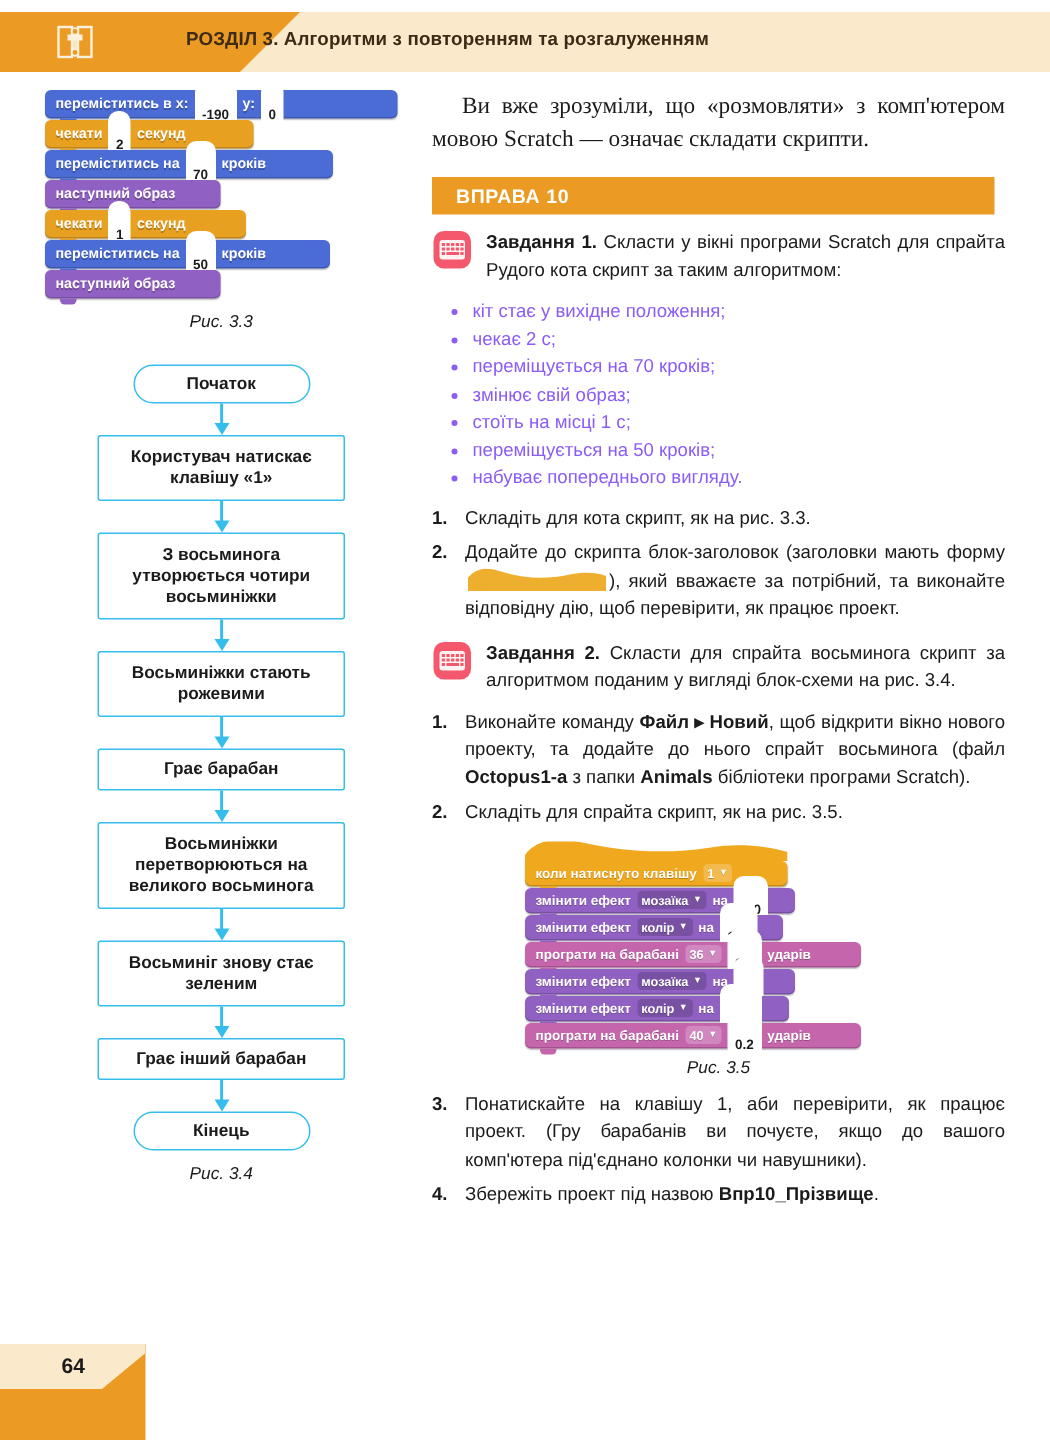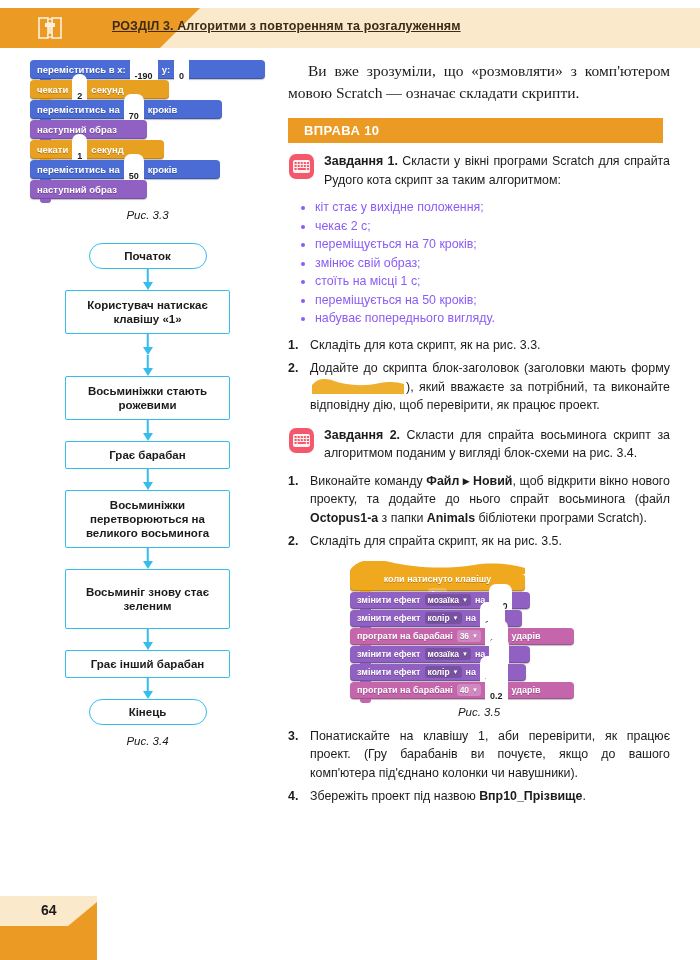--- a/index.html
+++ b/index.html
@@ -22,24 +22,23 @@
   }
   .header-tab {
     position:absolute; left:0; top:0; width:200px; height:40px;
     background:#eb9b24;
     clip-path: polygon(0 0, 200px 0, 160px 40px, 0 40px);
   }
   .header-icon {
     position:absolute; left:36px; top:6px; width:28px; height:28px;
   }
   .header-title {
-    position:absolute; left:112px; top:11px;
+    position:absolute; left:124px; top:11px;
     font-size:12.5px; font-weight:bold; color:#3d2b16;
     letter-spacing:0.1px;
-    text-decoration:underline;
   }
 
   
   .left-col { position:absolute; left:30px; top:60px; width:235px; }
 
   
   .sblock {
     position:relative;
     display:flex; align-items:center; gap:4px;
     height:19px; padding:0 7px;
@@ -47,21 +46,21 @@
     color:#ffffff; font-size:9.5px; font-weight:bold;
     white-space:nowrap;
     margin-bottom:1px;
     box-shadow: inset 0 -1px 0 rgba(0,0,0,.18), 0 1px 1px rgba(0,0,0,.25);
     text-shadow: 0 1px 0 rgba(0,0,0,.25);
   }
   .sblock.motion { background:#4a6cd4; }
   .sblock.control{ background:#e8a020; }
   .sblock.looks  { background:#9061c2; }
   .sblock.sound  { background:#c566ad; }
-  .sblock.event  { background:#f0a81e;flex-direction:column; }
+  .sblock.event  { background:#f0a81e; }
   .sblock .nub {
     position:absolute; left:10px; bottom:-4px;
     width:11px; height:4px; border-radius:0 0 3px 3px;
     background:inherit;
   }
   .sval {
     background:#ffffff; color:#1b1b1b;
     border-radius:7px; padding:16px 5px;
     font-size:9px; font-weight:bold;
     line-height:12px; height:12px;
@@ -251,32 +250,33 @@
   <div class="fig-caption">Рис. 3.3</div>
 
   <div class="flow">
 
     <div class="fc-term">Початок</div>
     <div class="fc-arrow"></div>
 
     <div class="fc-box" style="height:44px">Користувач натискає клавішу «1»</div>
     <div class="fc-arrow"></div>
 
+    <div class="fc-box" style="height:58px">З восьминога утворюється чотири восьминіжки</div>
     <div class="fc-arrow"></div>
 
     <div class="fc-box" style="height:44px">Восьминіжки стають рожевими</div>
     <div class="fc-arrow"></div>
 
     <div class="fc-box" style="height:28px">Грає барабан</div>
     <div class="fc-arrow"></div>
 
     <div class="fc-box" style="height:58px">Восьминіжки перетворюються на великого восьминога</div>
     <div class="fc-arrow"></div>
 
-    <div class="fc-box" style="height:60px">Восьминіг знову стає зеленим</div>
+    <div class="fc-box" style="height:44px">Восьминіг знову стає зеленим</div>
     <div class="fc-arrow"></div>
 
     <div class="fc-box" style="height:28px">Грає інший барабан</div>
     <div class="fc-arrow"></div>
 
     <div class="fc-term">Кінець</div>
   </div>
 
   <div class="fig-caption">Рис. 3.4</div>
 </div>

